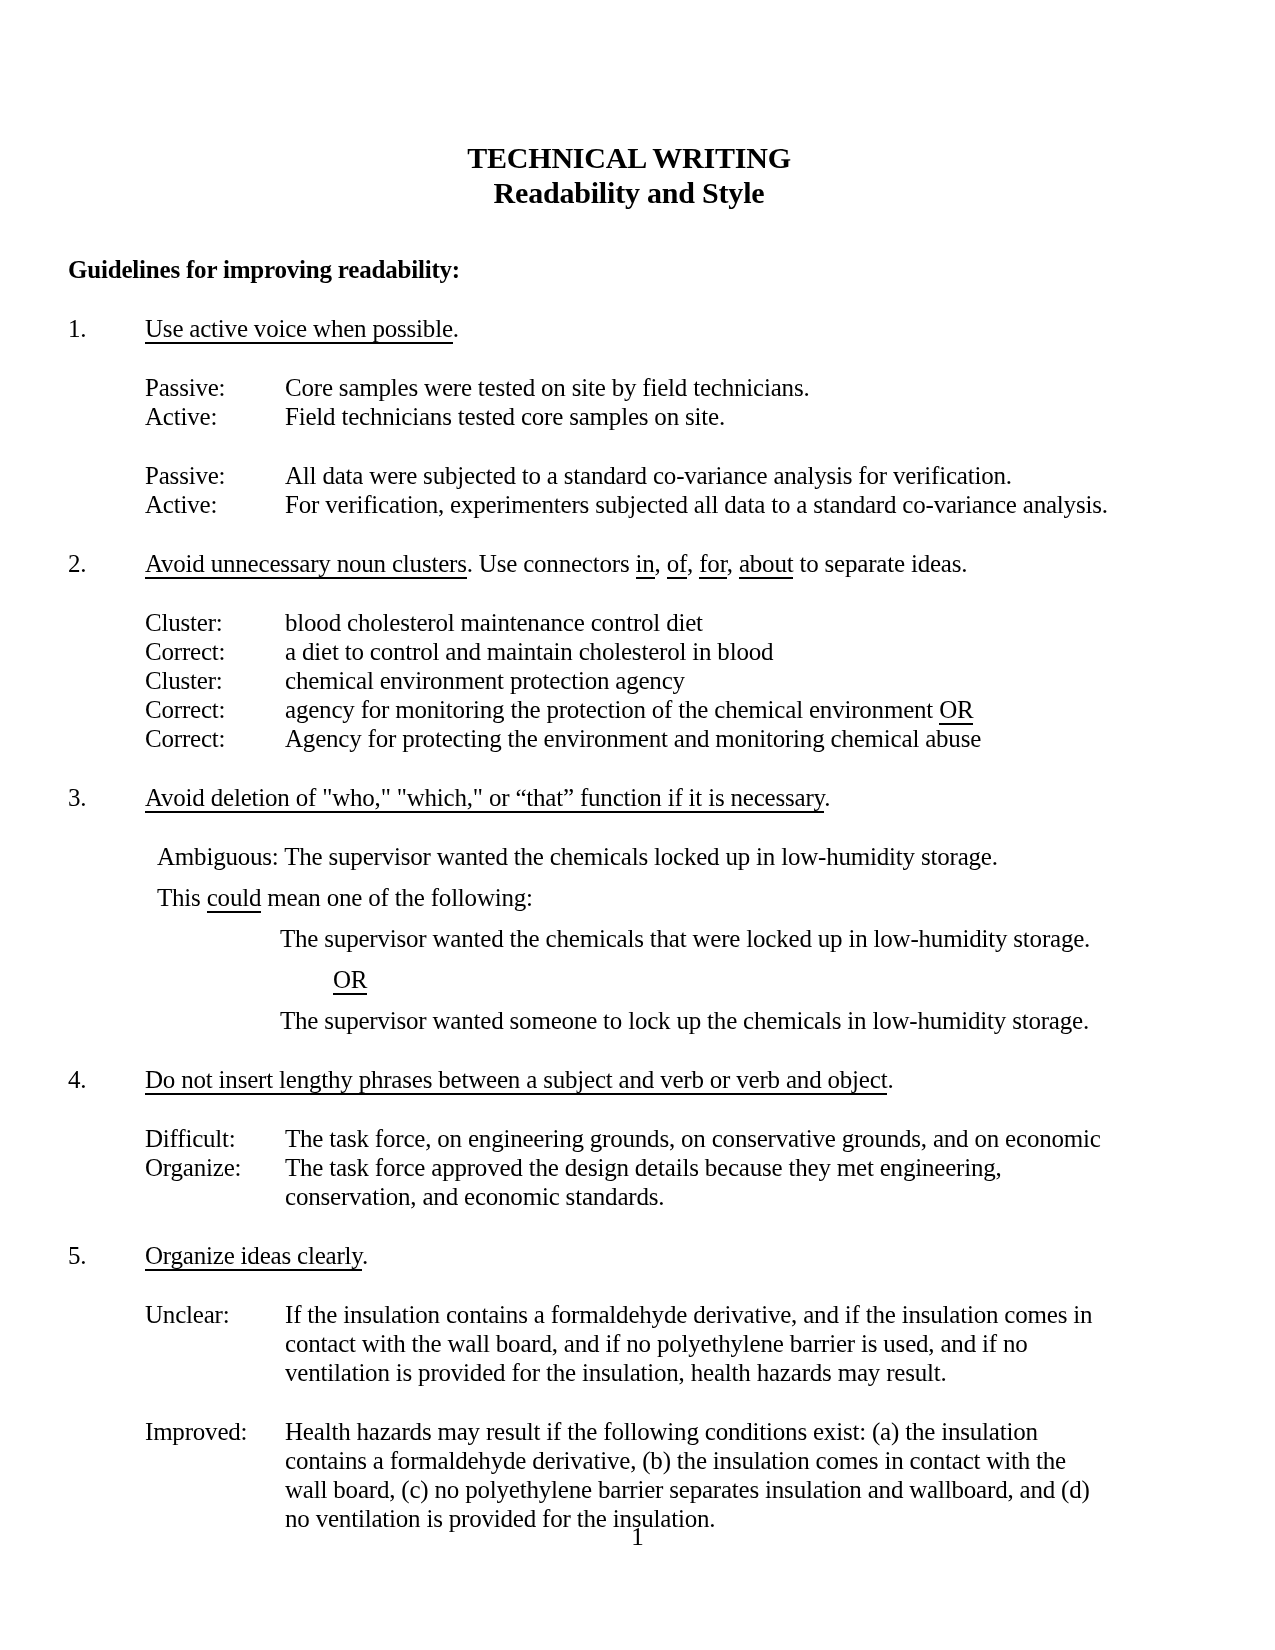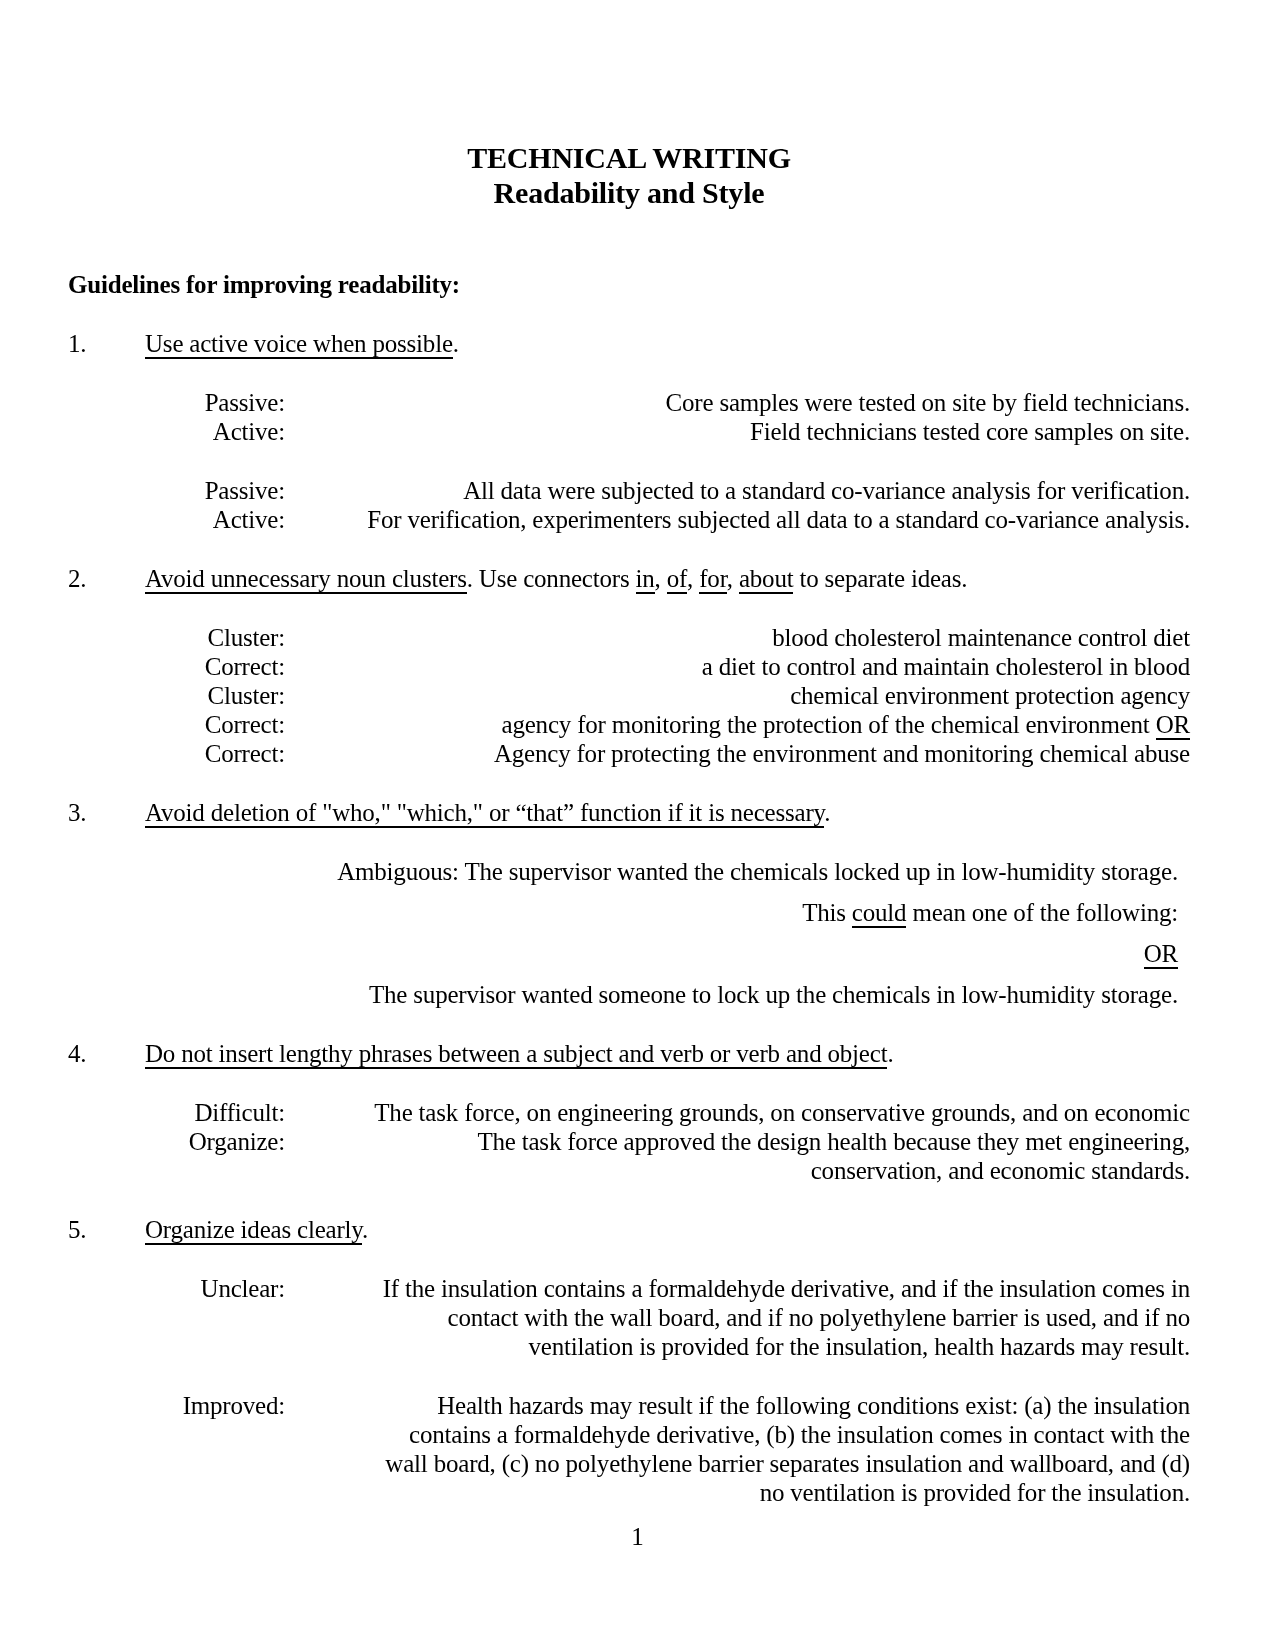--- a/index.html
+++ b/index.html
@@ -9,27 +9,27 @@
     width:1275px;height:1650px;
     background:#ffffff;color:#000000;
     font-family:"Liberation Serif", serif;
     font-size:25px;line-height:29px;
     letter-spacing:-0.2px;
     box-sizing:border-box;
     padding:140px 85px 0 68px;
     overflow:hidden;
   }
   .title-block{text-align:center;font-weight:bold;font-size:30px;line-height:35px;}
-  .guidelines{font-weight:bold;margin-top:60px;}
+  .guidelines{font-weight:bold;margin-top:45px;}
   .sections{margin-top:30px;}
   .section{margin-top:30px;}
   .section:first-child{margin-top:0;}
   .heading-row{display:flex;}
   .heading-row .num{width:77px;flex:0 0 77px;}
-  .block{margin-top:30px;text-align:right;}
+  .block{margin-top:30px;}
   .row{display:flex;}
   .row .label{width:140px;flex:0 0 140px;}
   .row .text{flex:1;}
   .content-indent{margin-left:77px;}
   .para{margin:12px;}
   .para.ind-1{margin-left:135px;}
   .para.ind-2{margin-left:188px;}
   .u{border-bottom:2px solid #000;padding-bottom:0px;}
   .page-number{position:absolute;left:0;top:1522px;width:100%;text-align:center;}
 </style>
@@ -100,37 +100,38 @@
         </div>
       </div>
       <div class="section">
         <div class="heading-row">
           <span class="num">3.</span>
           <span class="heading"><span class="u">Avoid deletion of "who," "which," or “that” function if it is necessary</span><span>.</span></span>
         </div>
         <div class="block content-indent">
           <div class="para ind-0"><span>Ambiguous: The supervisor wanted the chemicals locked up in low-humidity storage.</span></div>
           <div class="para ind-0"><span>This </span><span class="u">could</span><span> mean one of the following:</span></div>
+          <div class="para ind-1"><span>The supervisor wanted the chemicals that were locked up in low-humidity storage.</span></div>
           <div class="para ind-2"><span class="u">OR</span></div>
           <div class="para ind-1"><span>The supervisor wanted someone to lock up the chemicals in low-humidity storage.</span></div>
         </div>
       </div>
       <div class="section">
         <div class="heading-row">
           <span class="num">4.</span>
           <span class="heading"><span class="u">Do not insert lengthy phrases between a subject and verb or verb and object</span><span>.</span></span>
         </div>
         <div class="block content-indent">
           <div class="row">
             <span class="label">Difficult:</span>
             <span class="text"><span>The task force, on engineering grounds, on conservative grounds, and on economic</span><br></span>
           </div>
           <div class="row">
             <span class="label">Organize:</span>
-            <span class="text"><span>The task force approved the design health because they met engineering,</span><br><span>conservation, and economic standards.</span></span>
+            <span class="text"><span>The task force approved the design details because they met engineering,</span><br><span>conservation, and economic standards.</span></span>
           </div>
         </div>
       </div>
       <div class="section">
         <div class="heading-row">
           <span class="num">5.</span>
           <span class="heading"><span class="u">Organize ideas clearly</span><span>.</span></span>
         </div>
         <div class="block content-indent">
           <div class="row">

